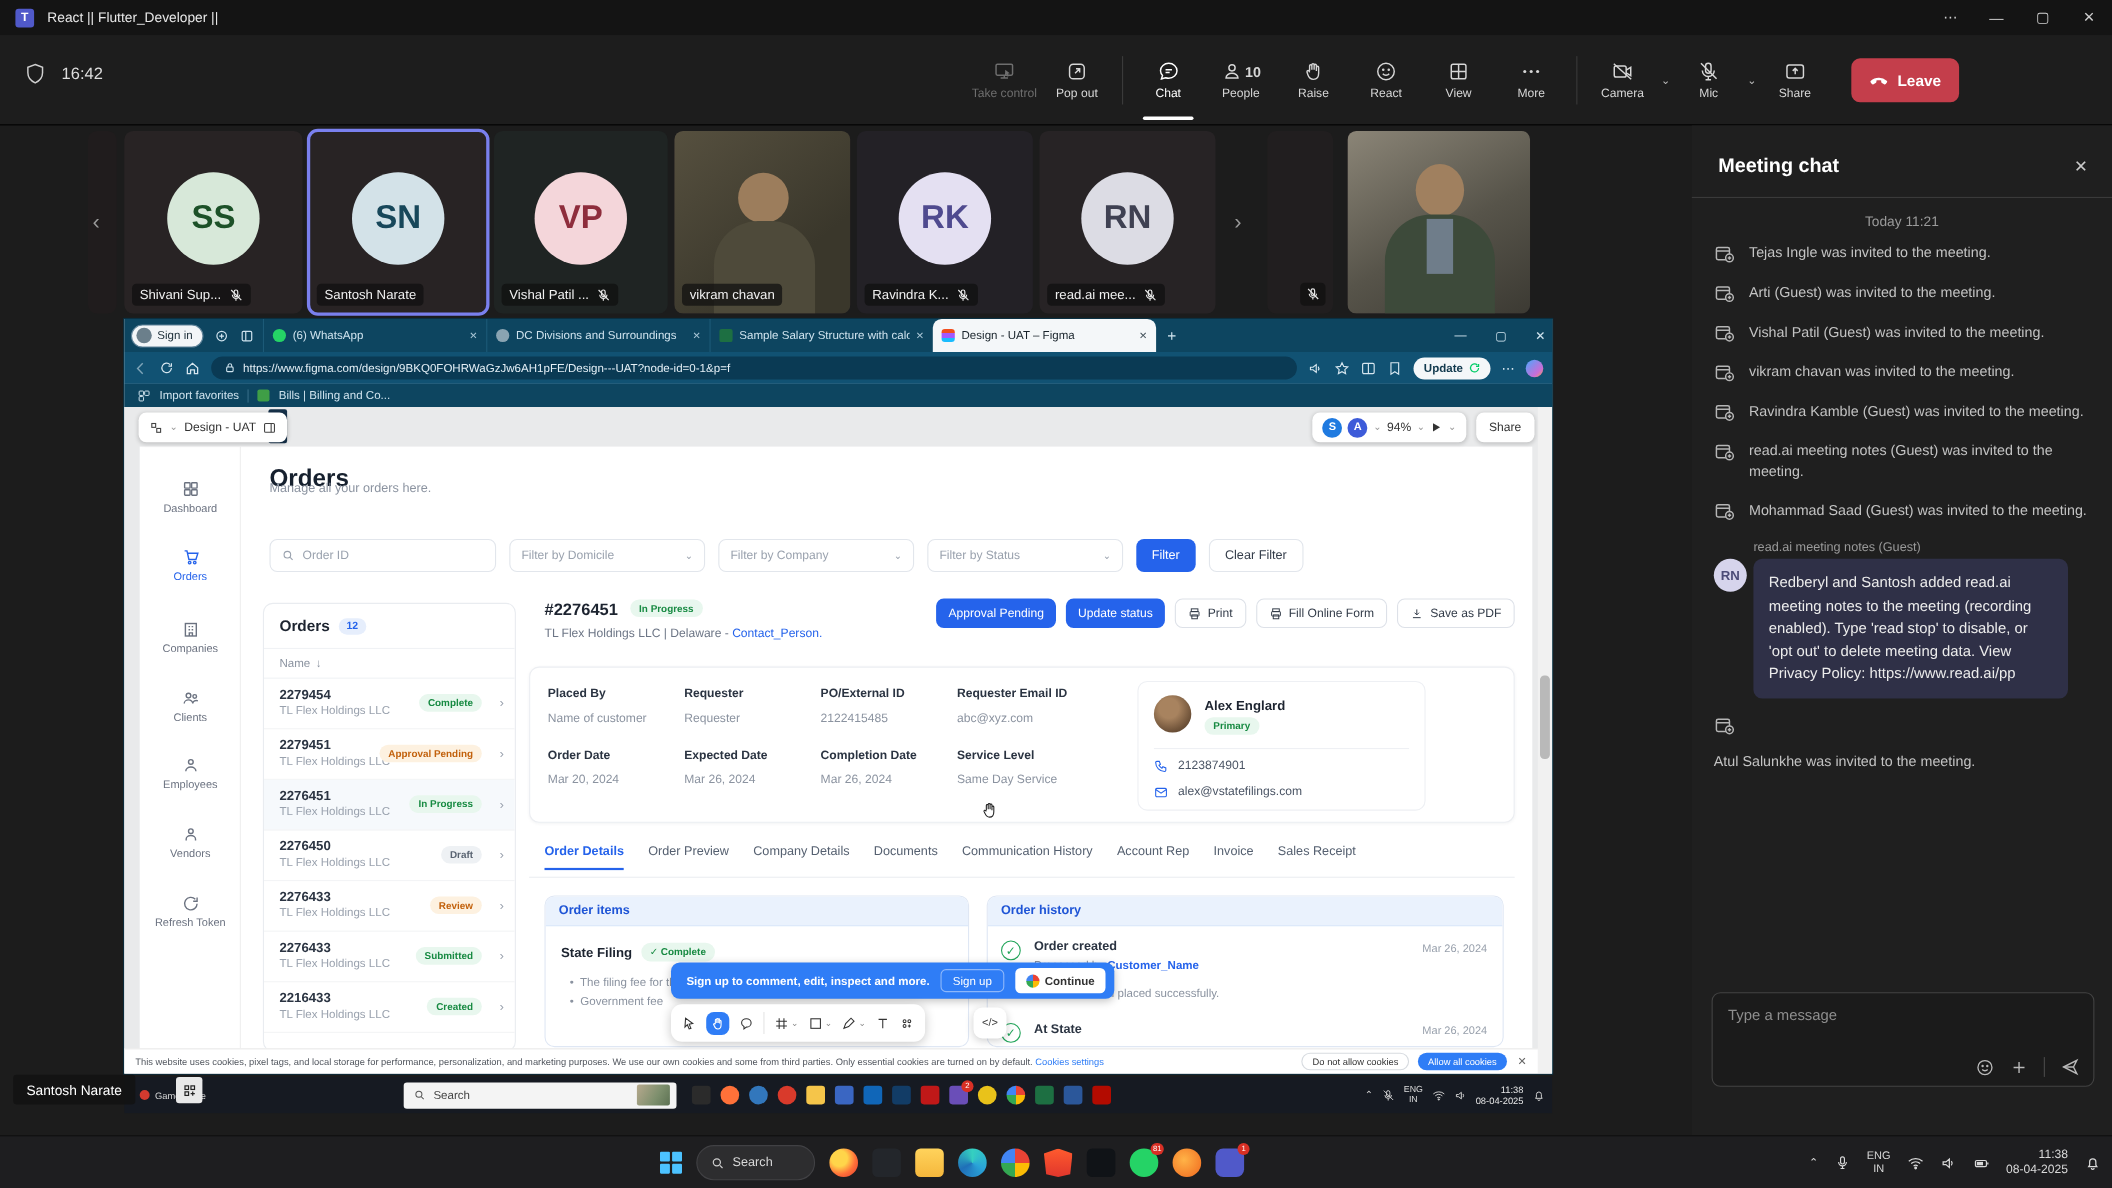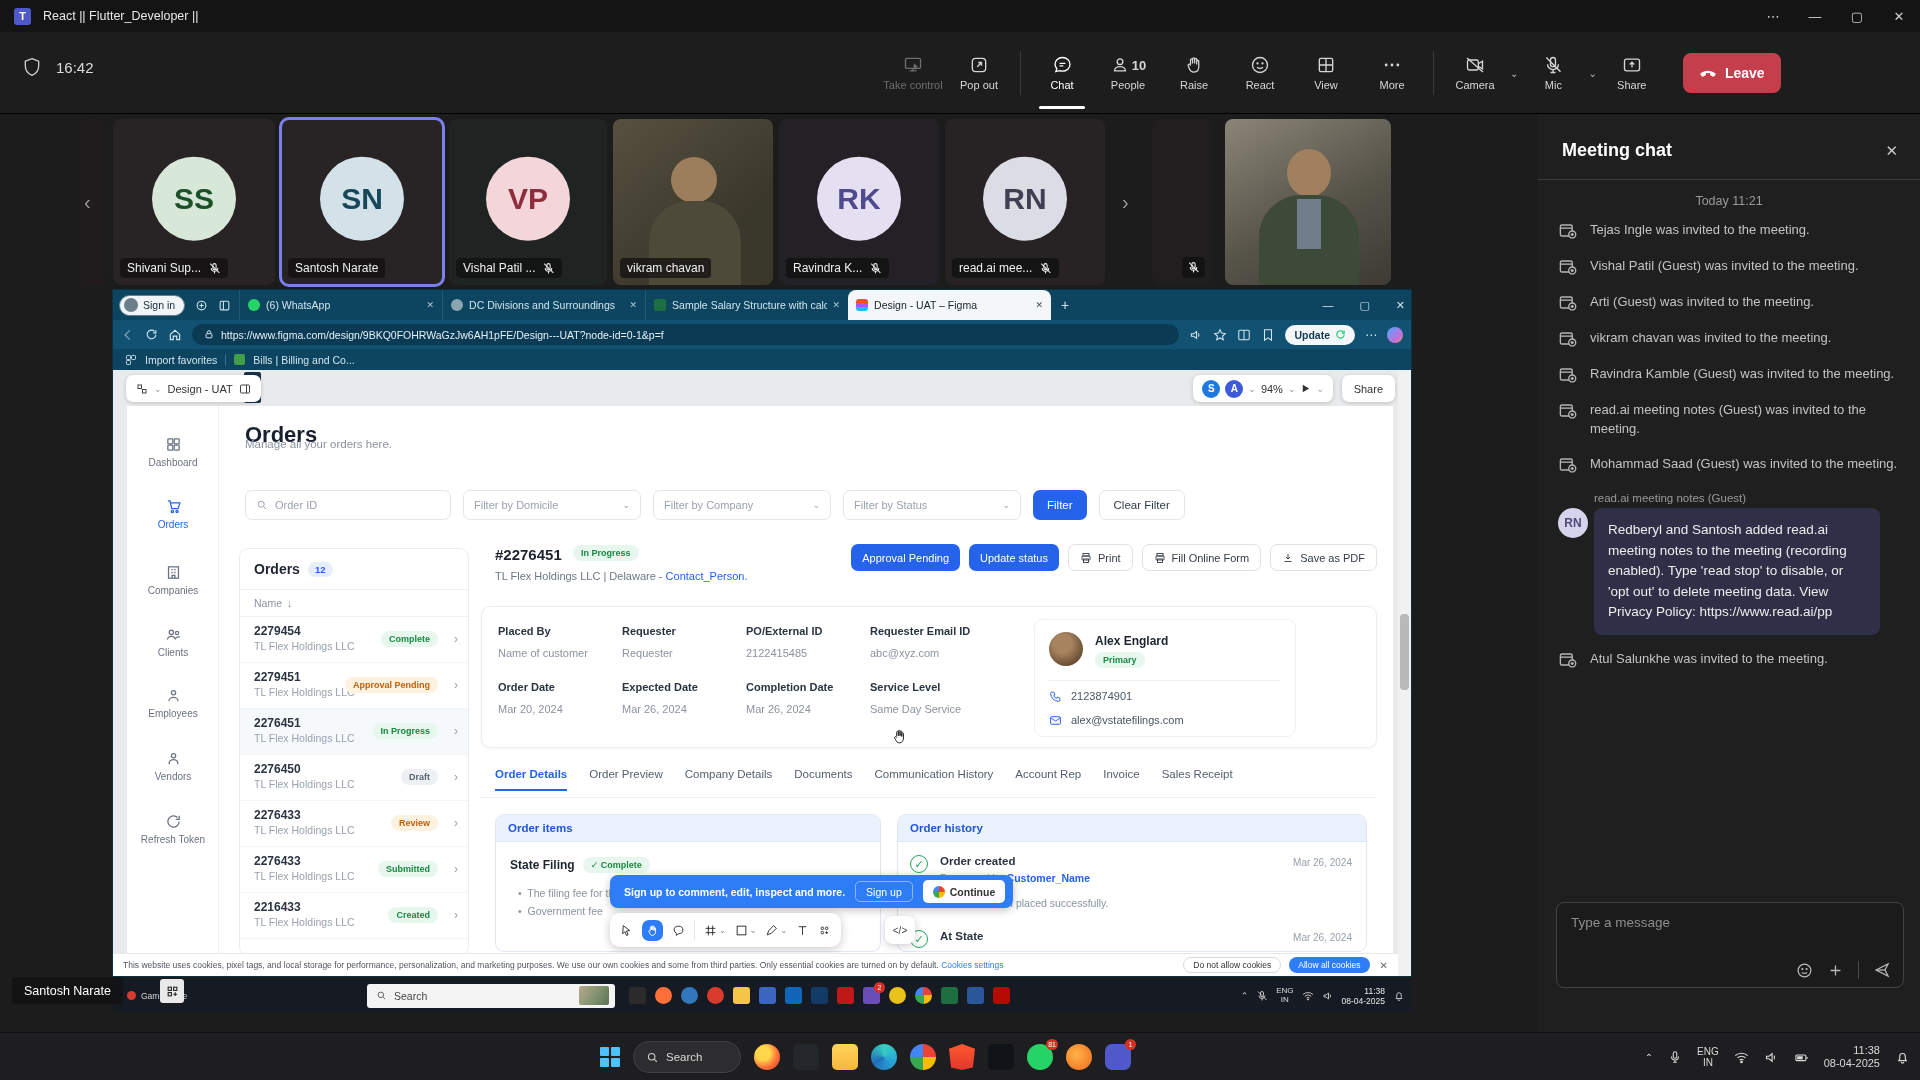--- a/index.html
+++ b/index.html
@@ -507,30 +507,30 @@
         </svg>
       <span>Tejas Ingle was invited to the meeting.</span>
     </div>
     <div class="smsg">
       <svg class="sic" width="19" height="19" viewBox="0 0 24 24" fill="none" stroke="currentColor" stroke-width="1.7">
           <rect x="3" y="5" width="15" height="14" rx="2"></rect>
           <path d="M3 9h15"></path>
           <circle cx="18" cy="17" r="4.4" fill="#1f1f1f"></circle>
           <path d="M18 15v4M16 17h4"></path>
         </svg>
-      <span>Vishal Patil (Guest) was invited to the meeting.</span>
+      <span>Arti (Guest) was invited to the meeting.</span>
     </div>
     <div class="smsg">
       <svg class="sic" width="19" height="19" viewBox="0 0 24 24" fill="none" stroke="currentColor" stroke-width="1.7">
           <rect x="3" y="5" width="15" height="14" rx="2"></rect>
           <path d="M3 9h15"></path>
           <circle cx="18" cy="17" r="4.4" fill="#1f1f1f"></circle>
           <path d="M18 15v4M16 17h4"></path>
         </svg>
-      <span>Arti (Guest) was invited to the meeting.</span>
+      <span>Vishal Patil (Guest) was invited to the meeting.</span>
     </div>
     <div class="smsg">
       <svg class="sic" width="19" height="19" viewBox="0 0 24 24" fill="none" stroke="currentColor" stroke-width="1.7">
           <rect x="3" y="5" width="15" height="14" rx="2"></rect>
           <path d="M3 9h15"></path>
           <circle cx="18" cy="17" r="4.4" fill="#1f1f1f"></circle>
           <path d="M18 15v4M16 17h4"></path>
         </svg>
       <span>vikram chavan was invited to the meeting.</span>
     </div>
@@ -563,21 +563,21 @@
     </div>
 
     <div id="bubble-block">
       <div id="bubble-sender">read.ai meeting notes (Guest)</div>
       <div id="bubble-row">
         <div id="bubble-avatar">RN</div>
         <div id="bubble">Redberyl and Santosh added read.ai meeting notes to the meeting (recording enabled). Type 'read stop' to disable, or 'opt out' to delete meeting data. View Privacy Policy: https://www.read.ai/pp</div>
       </div>
     </div>
 
-    <div class="smsg" style="margin-top:6px;">
+    <div class="smsg" style="margin-top:6px;flex-direction:column;">
       <svg class="sic" width="19" height="19" viewBox="0 0 24 24" fill="none" stroke="currentColor" stroke-width="1.7">
           <rect x="3" y="5" width="15" height="14" rx="2"></rect>
           <path d="M3 9h15"></path>
           <circle cx="18" cy="17" r="4.4" fill="#1f1f1f"></circle>
           <path d="M18 15v4M16 17h4"></path>
         </svg>
       <span>Atul Salunkhe was invited to the meeting.</span>
     </div>
 
     <div id="chat-input">

